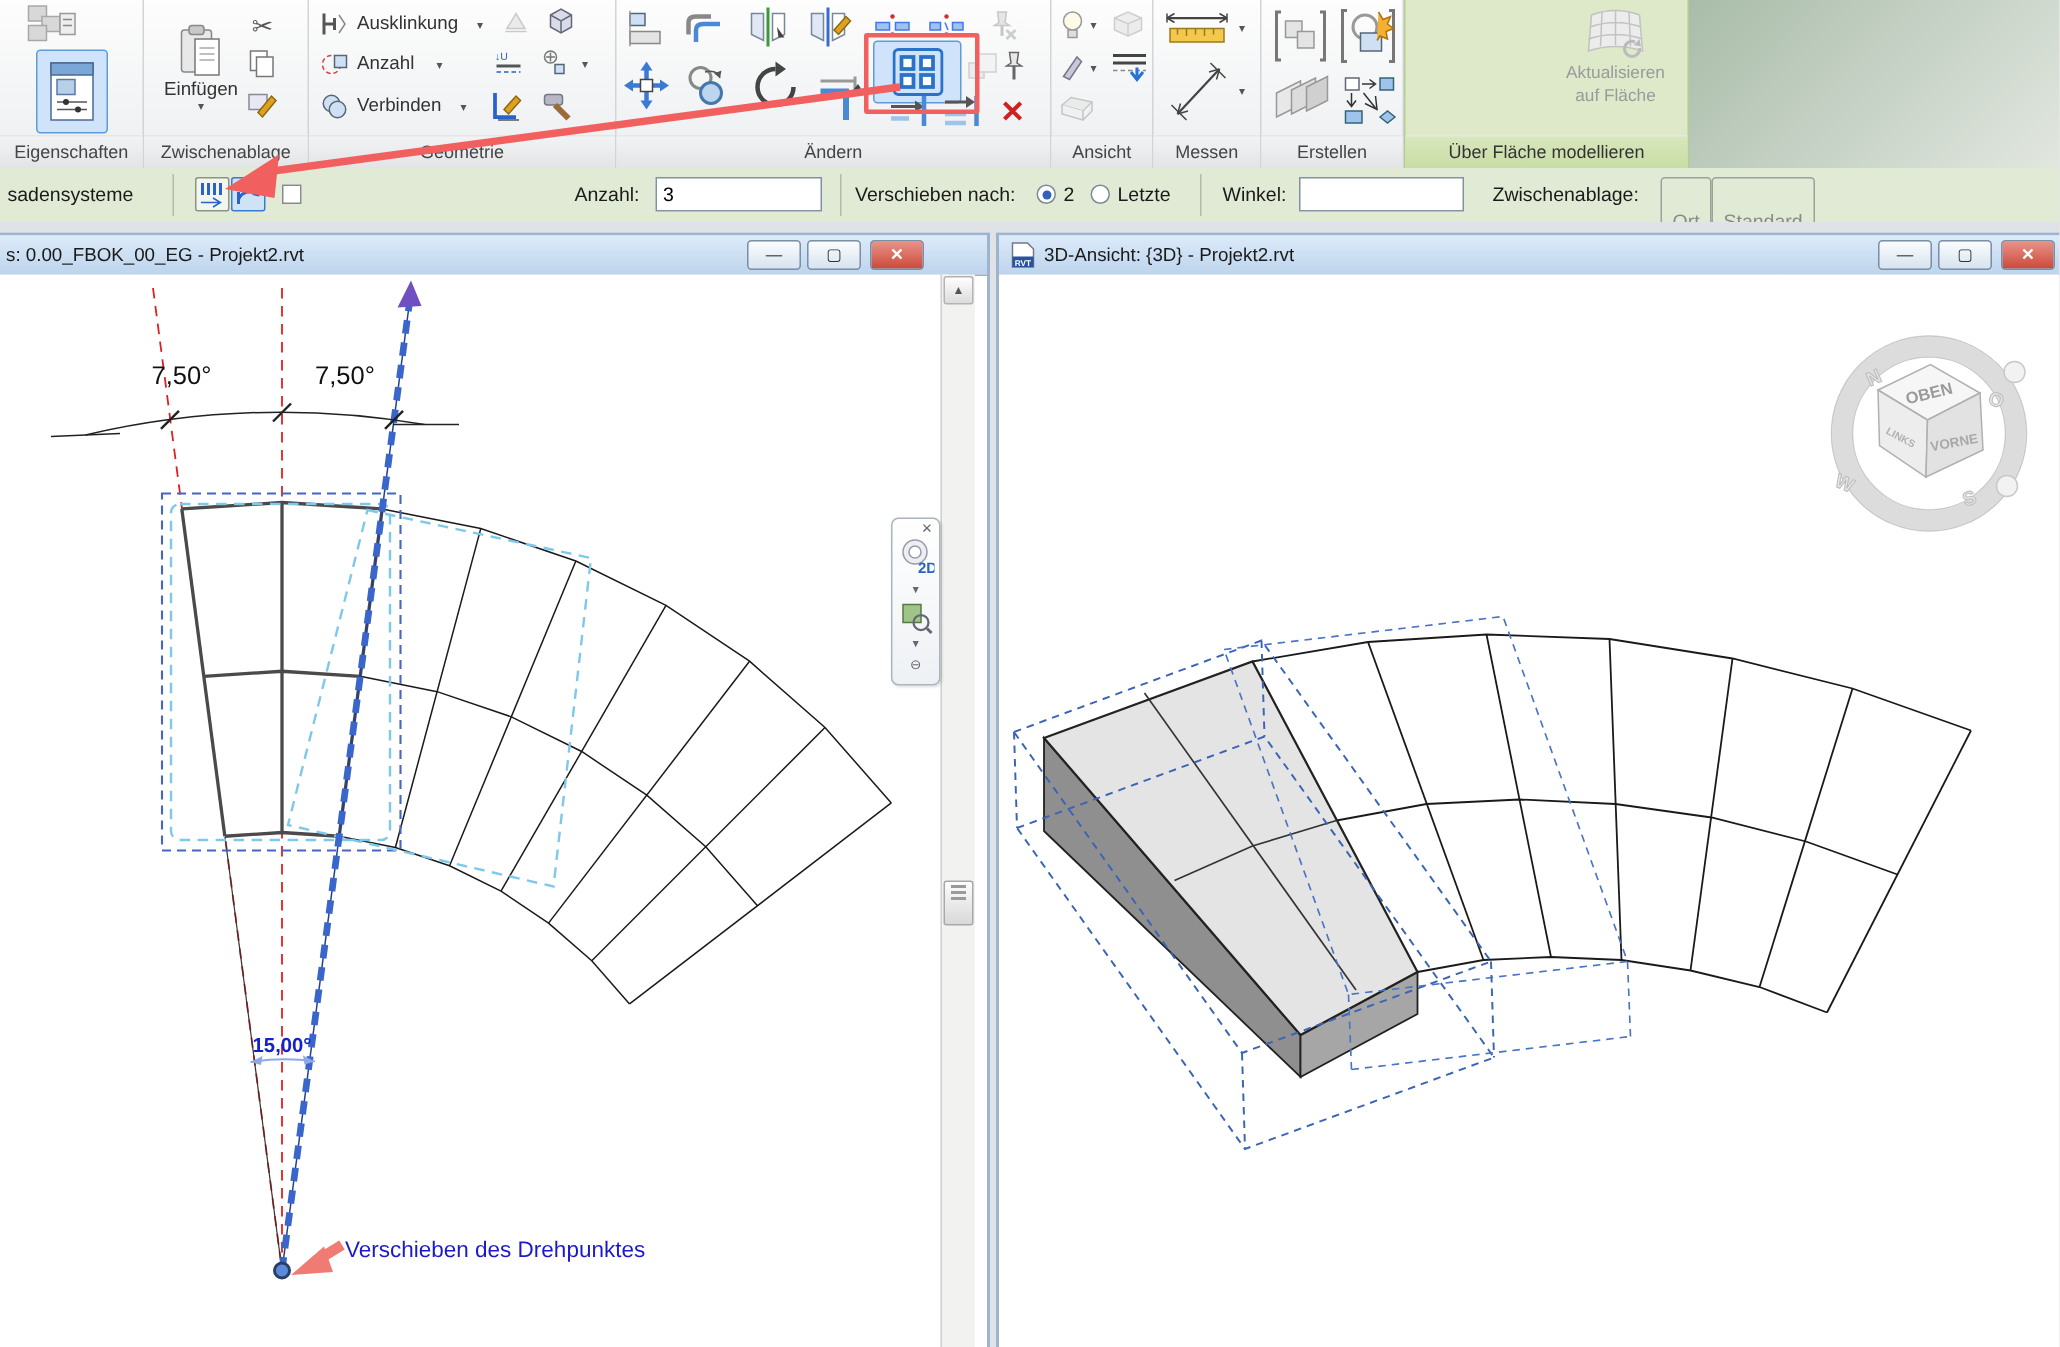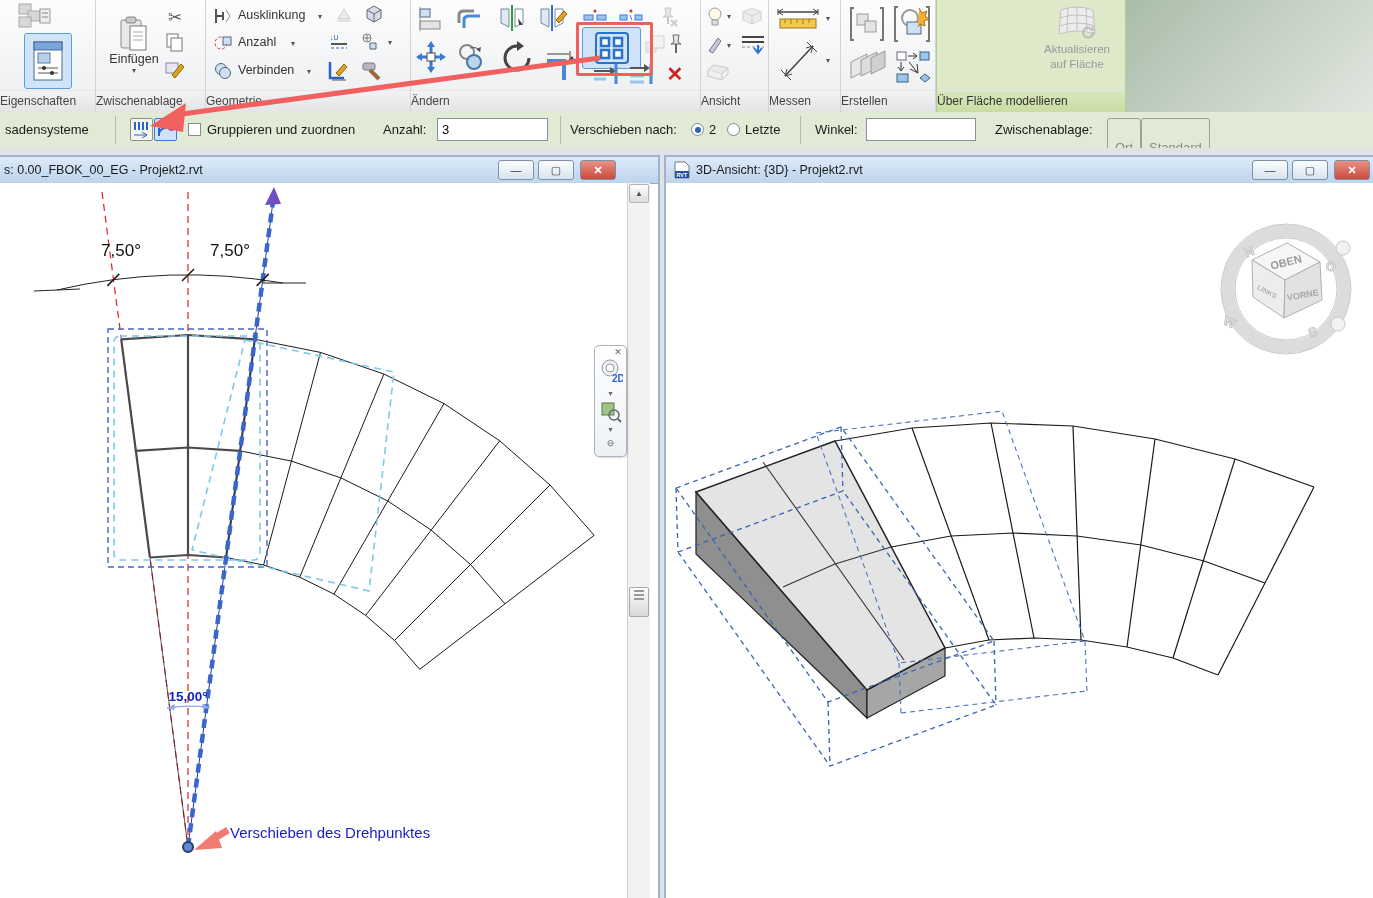--- a/index.html
+++ b/index.html
@@ -1,21 +1,21 @@
 <!DOCTYPE html>
 <html><head>
 <meta charset="utf-8">
 <style>
   html,body{margin:0;padding:0;background:#e6e6e6;font-family:"Liberation Sans",sans-serif;}
   #stage{position:relative;width:1373px;height:898px;overflow:hidden;background:#e6e6e6;}
   
   #ribbon{position:absolute;left:0;top:0;width:1373px;height:112px;background:linear-gradient(#fdfdfd,#eceef0);}
   #ribbon-empty{position:absolute;left:1126px;top:0;width:247px;height:112px;background:linear-gradient(135deg,#a9bca9,#e2e7e0);}
   .panel{position:absolute;top:0;height:112px;border-right:1px solid #d2d4d6;box-sizing:border-box;}
-  .panel-label{position:absolute;left:0;right:0;bottom:0;height:21px;line-height:20px;text-align:left;
+  .panel-label{position:absolute;left:0;right:0;bottom:0;height:21px;line-height:20px;text-align:center;
     font-size:12px;color:#444;background:linear-gradient(#f2f3f4,#e2e4e6);border-top:1px solid #e6e6e6;}
   .green .panel-label{background:linear-gradient(#d9e7bd,#c8dda4);color:#333;}
   .icbtn{position:absolute;display:flex;align-items:center;justify-content:center;}
   .sel{background:#cfe4fb;border:1px solid #5e9bd8;border-radius:3px;}
   .ddarrow{font-size:8px;color:#555;}
   .glabel{font-size:12.5px;color:#333;white-space:nowrap;}
   .disabled-btn{position:absolute;text-align:center;color:#9a9a9a;font-size:11.5px;line-height:15px;}
   
   #optionsbar{position:absolute;left:0;top:112px;width:1373px;height:36px;background:#e1ead4;border-bottom:1px solid #b9bfae;}
   #optionsbar .lbl{position:absolute;top:0;height:36px;line-height:36px;font-size:13px;color:#1a1a1a;white-space:nowrap;}
@@ -458,21 +458,20 @@
         </svg>
     </div>
     <div class="obtn sel2" style="left:154px;width:23px;">
       <svg width="21" height="21" viewBox="0 0 21 21">
           <path d="M4 14 a8 8 0 0 1 13 -3" fill="none" stroke="#2a62c8" stroke-width="2"></path>
           <path d="M17 7 l1 5 -5 -1 z" fill="#2a62c8"></path>
           <line x1="4" y1="9" x2="4" y2="17" stroke="#2a62c8" stroke-width="2"></line>
         </svg>
     </div>
     <div class="checkbox" style="left:188px;"></div>
-    <span class="lbl" style="left:207px;">Gruppieren und zuordnen</span>
     <span class="lbl" style="left:383px;">Anzahl:</span>
     <input class="oinput" style="left: 437px; width: 111px;" value="3">
     <div class="vsep" style="left:560px;"></div>
     <span class="lbl" style="left:570px;">Verschieben nach:</span>
     <div class="radio on" style="left:691px;"></div>
     <span class="lbl" style="left:709px;">2</span>
     <div class="radio" style="left:727px;"></div>
     <span class="lbl" style="left:745px;">Letzte</span>
     <div class="vsep" style="left:800px;"></div>
     <span class="lbl" style="left:815px;">Winkel:</span>

